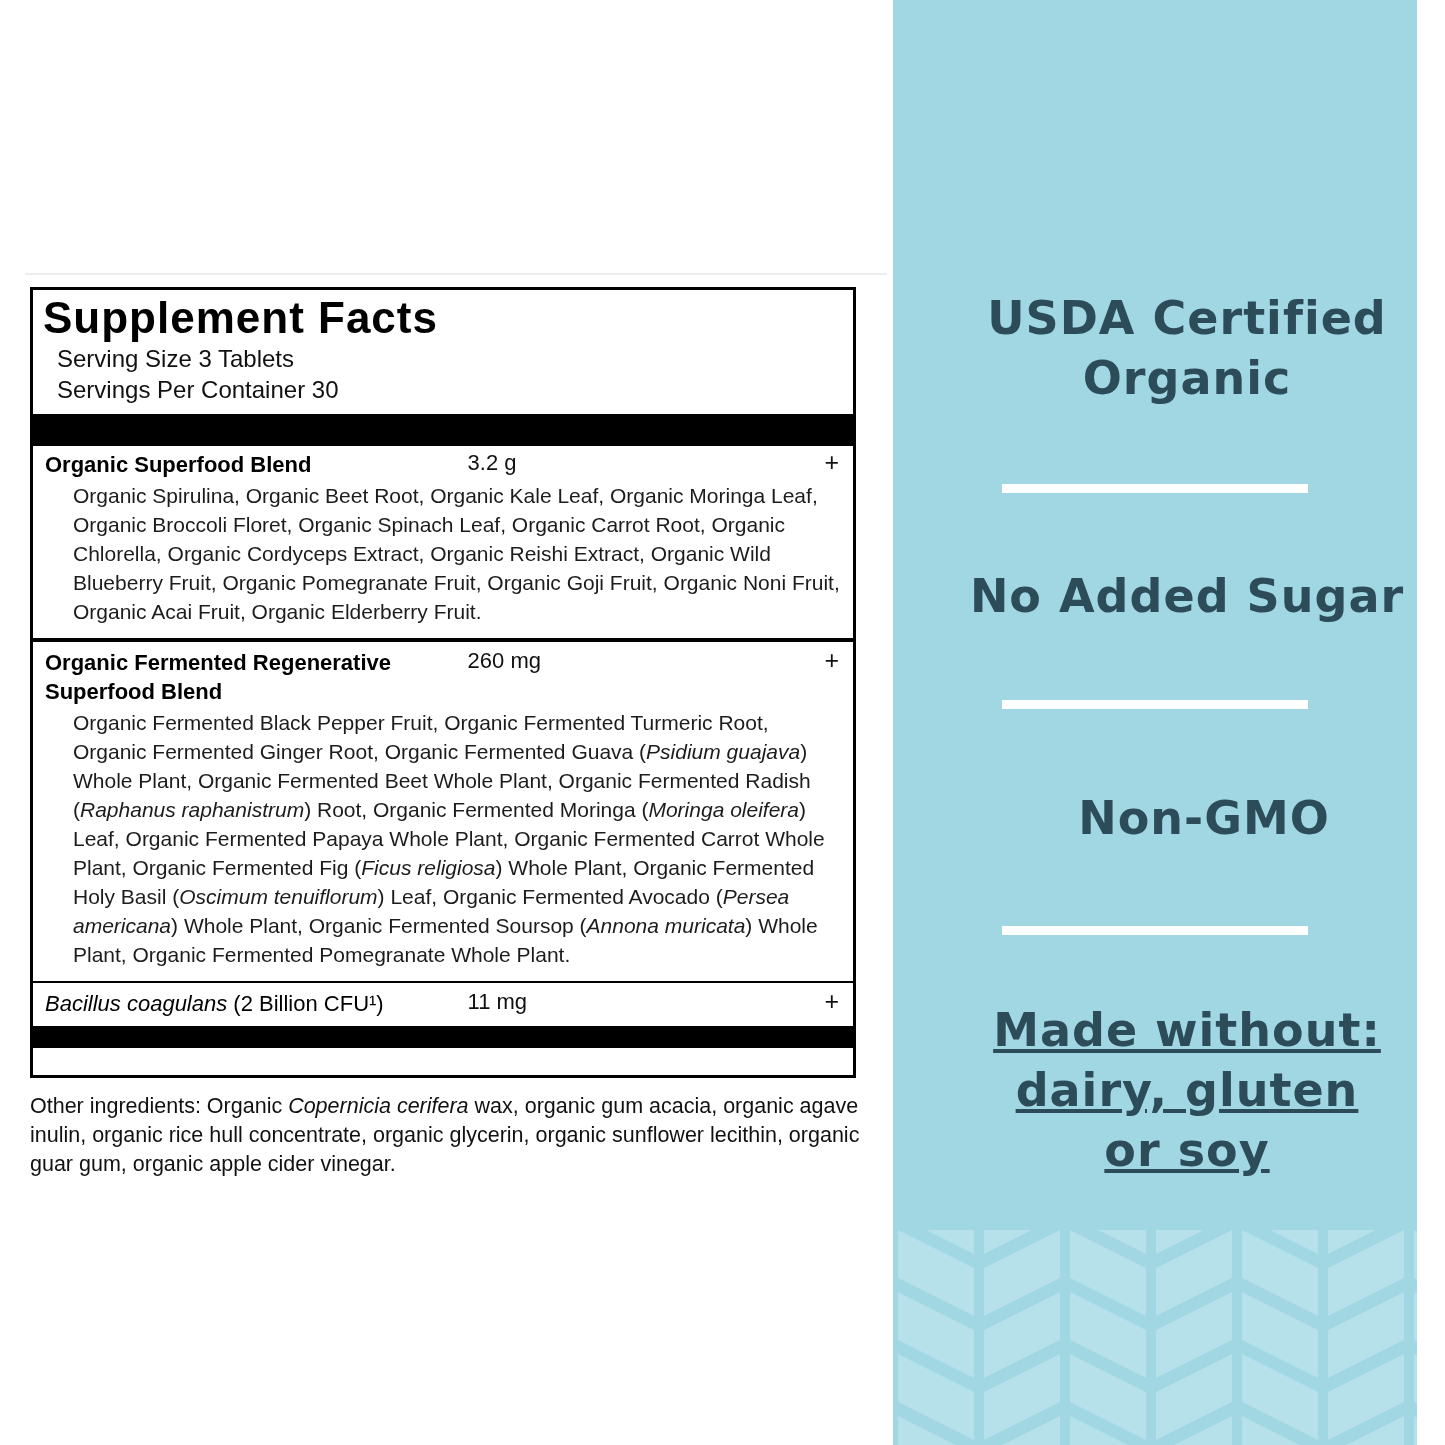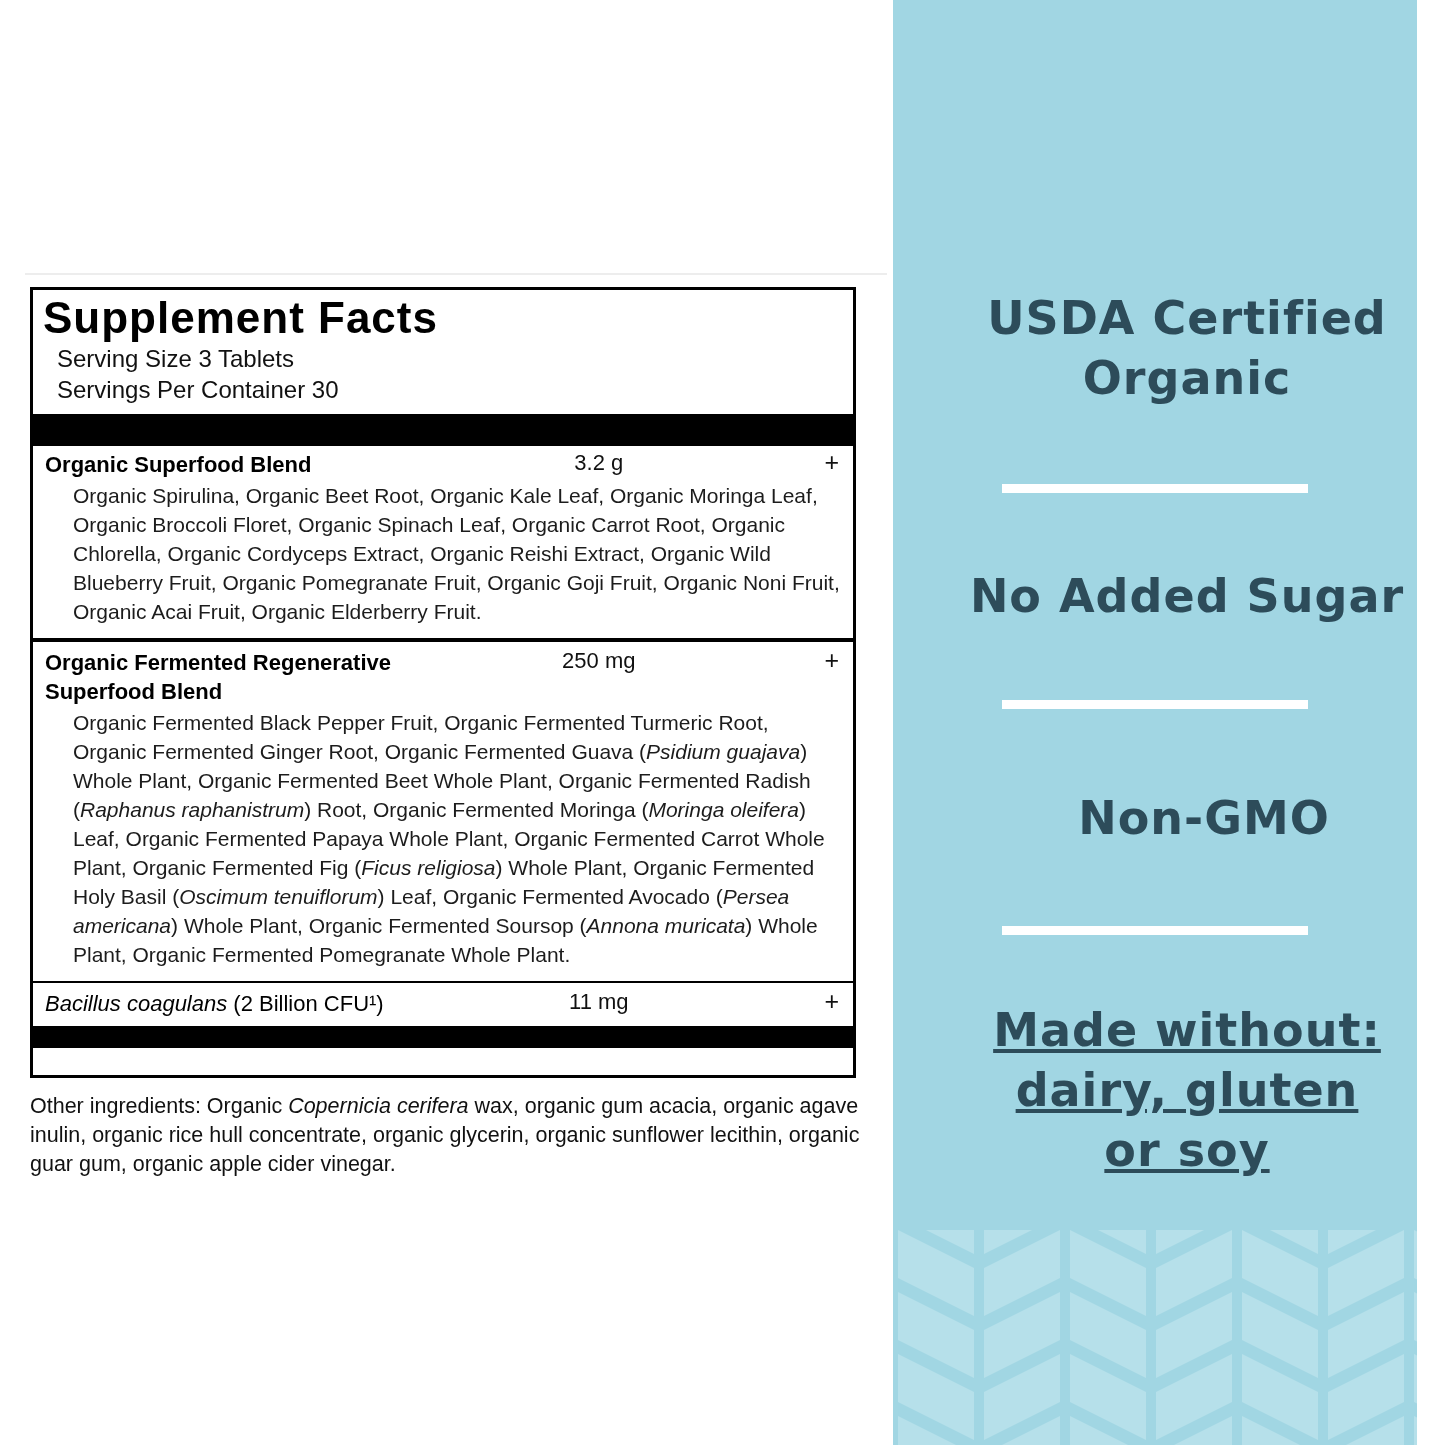--- a/index.html
+++ b/index.html
@@ -17,21 +17,21 @@
   .bar-mid{height:8px;background:#000;}
   .sep4{height:4px;background:#000;margin:5px 0 2px;}
   .sep2{height:2px;background:#000;margin:5px 0 2px;}
   .bar-thick2{height:22px;background:#000;margin-top:8px;}
   .colhead{position:relative;height:34px;}
   .colhead .amt-h{position:absolute;left:53%;width:32%;top:7px;text-align:center;
                   font-weight:bold;font-size:21px;}
   .colhead .dv-h{position:absolute;right:8px;top:7px;font-weight:bold;font-size:21px;}
   .row{position:relative;padding:4px 0 0 12px;}
   .row .name{font-weight:bold;font-size:22px;line-height:29px;max-width:440px;}
-  .row .amt{position:absolute;left:53%;width:32%;top:4px;text-align:center;
+  .row .amt{position:absolute;left:53%;width:32%;top:4px;
             font-size:22px;color:#111;font-weight:normal;}
   .row .dv{position:absolute;right:14px;top:2px;font-size:25px;color:#111;font-weight:normal;}
   .details{padding:2px 12px 7px 40px;font-size:21px;line-height:29px;color:#1c1c1c;}
   .footnote{font-size:22px;padding:9px 12px 0 12px;color:#111;}
   .other{position:absolute;left:30px;top:1092px;width:832px;font-size:21.5px;
          line-height:29px;color:#111;}
 
   
   .panel{position:absolute;left:893px;top:0;width:524px;height:1445px;}
   .claim{position:absolute;left:0;width:100%;text-align:center;
@@ -65,21 +65,21 @@
     <div class="name">Organic Superfood Blend</div>
     <span class="amt">3.2 g</span>
     <span class="dv">+</span>
   </div>
   <div class="details"><span>Organic Spirulina, Organic Beet Root, Organic Kale Leaf, Organic Moringa Leaf, Organic Broccoli Floret, Organic Spinach Leaf, Organic Carrot Root, Organic Chlorella, Organic Cordyceps Extract, Organic Reishi Extract, Organic Wild Blueberry Fruit, Organic Pomegranate Fruit, Organic Goji Fruit, Organic Noni Fruit, Organic Acai Fruit, Organic Elderberry Fruit.</span></div>
 
   <div class="sep4"></div>
 
   <div class="row">
     <div class="name">Organic Fermented Regenerative Superfood Blend</div>
-    <span class="amt">250 mg</span>
+    <span class="amt">260 mg</span>
     <span class="dv">+</span>
   </div>
   <div class="details"><span>Organic Fermented Black Pepper Fruit, Organic Fermented Turmeric Root, Organic Fermented Ginger Root, Organic Fermented Guava (</span><i>Psidium guajava</i><span>) Whole Plant, Organic Fermented Beet Whole Plant, Organic Fermented Radish (</span><i>Raphanus raphanistrum</i><span>) Root, Organic Fermented Moringa (</span><i>Moringa oleifera</i><span>) Leaf, Organic Fermented Papaya Whole Plant, Organic Fermented Carrot Whole Plant, Organic Fermented Fig (</span><i>Ficus religiosa</i><span>) Whole Plant, Organic Fermented Holy Basil (</span><i>Oscimum tenuiflorum</i><span>) Leaf, Organic Fermented Avocado (</span><i>Persea americana</i><span>) Whole Plant, Organic Fermented Soursop (</span><i>Annona muricata</i><span>) Whole Plant, Organic Fermented Pomegranate Whole Plant.</span></div>
 
   <div class="sep2"></div>
 
   <div class="row">
     <div class="name" style="font-weight:normal;"><i>Bacillus coagulans</i><span> (2 Billion CFU¹)</span></div>
     <span class="amt">11 mg</span>
     <span class="dv">+</span>

